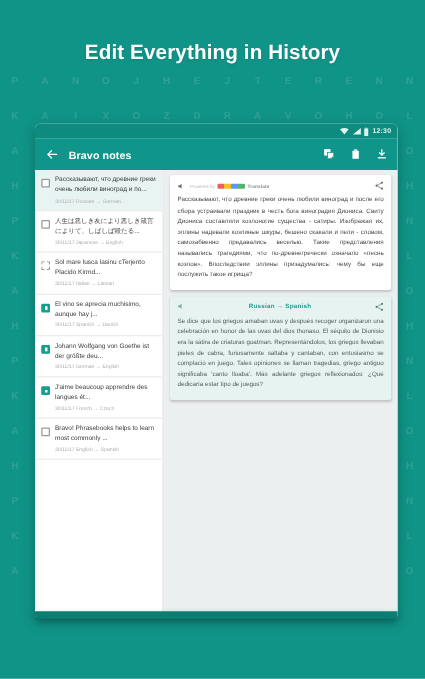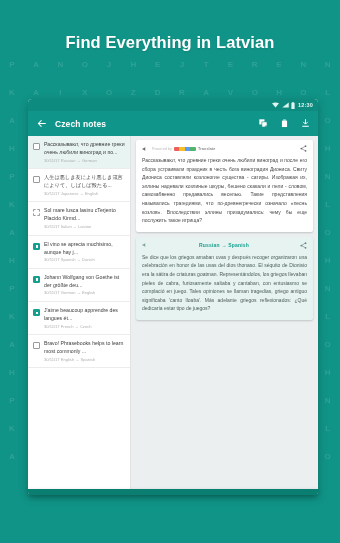--- a/index.html
+++ b/index.html
@@ -367,21 +367,21 @@
     <span>J</span>
     <span>T</span>
     <span>E</span>
     <span>R</span>
     <span>E</span>
     <span>N</span>
     <span>N</span>
     <span>O</span>
   </div>
 
-<div id="headline">Find Everything in Latvian</div>
+<div id="headline">Edit Everything in History</div>
 
 <div id="phone">
 
   <div class="statusbar">
     <span class="sb-ico">
       <svg width="7" height="6" viewBox="0 0 10 8">
           <path d="M0 1.6 L5 7.6 L10 1.6 Q5 -1 0 1.6Z" fill="#dff3f0"></path>
         </svg>
     </span>
     <span class="sb-ico">
@@ -397,21 +397,21 @@
     </span>
     <span class="sb-time">12:30</span>
   </div>
 
   <div class="appbar">
     <span>
       <svg width="9" height="9" viewBox="0 0 14 14">
           <path d="M13 7H2M6.5 2.5 L2 7 L6.5 11.5" stroke="#ffffff" stroke-width="1.6" fill="none" stroke-linecap="round" stroke-linejoin="round"></path>
         </svg>
     </span>
-    <span class="appbar-title">Czech notes</span>
+    <span class="appbar-title">Bravo notes</span>
     <span class="appbar-actions">
       <span>
         <svg width="9" height="9" viewBox="0 0 14 14">
           <rect x="0.5" y="0.5" width="8" height="8" fill="#ffffff"></rect>
           <rect x="4.5" y="4.5" width="8" height="8" fill="#ffffff" stroke="#10958a" stroke-width="1"></rect>
           <path d="M11 9.5v4M9 11.5h4" stroke="#10958a" stroke-width="1"></path>
         </svg>
       </span>
       <span>
         <svg width="9" height="9" viewBox="0 0 14 14">

